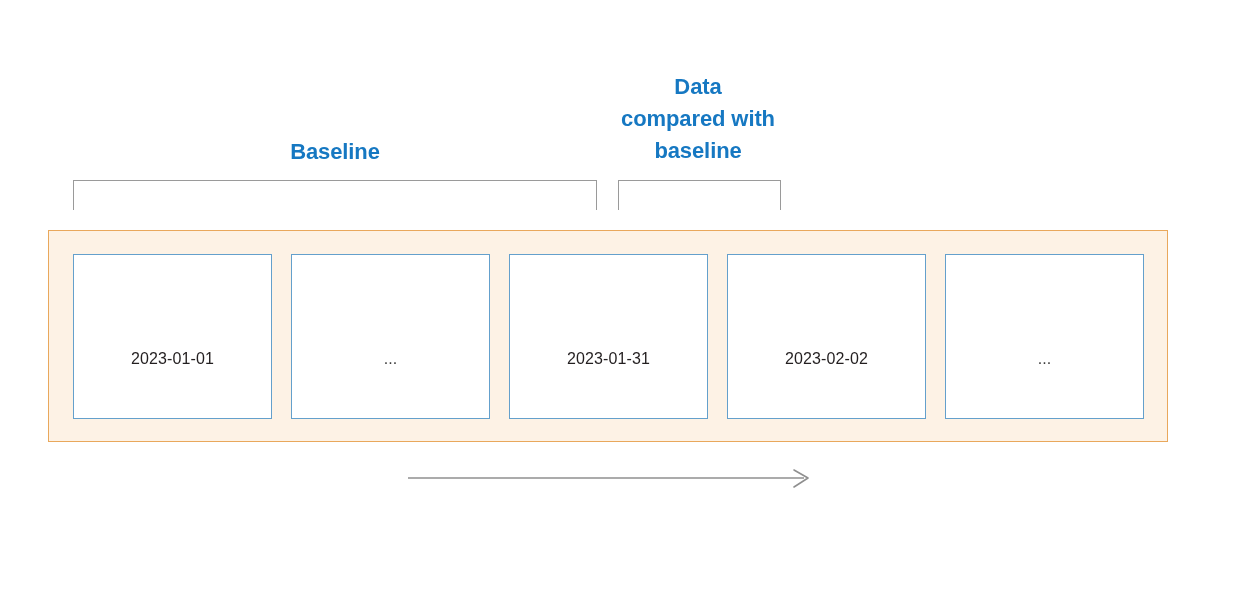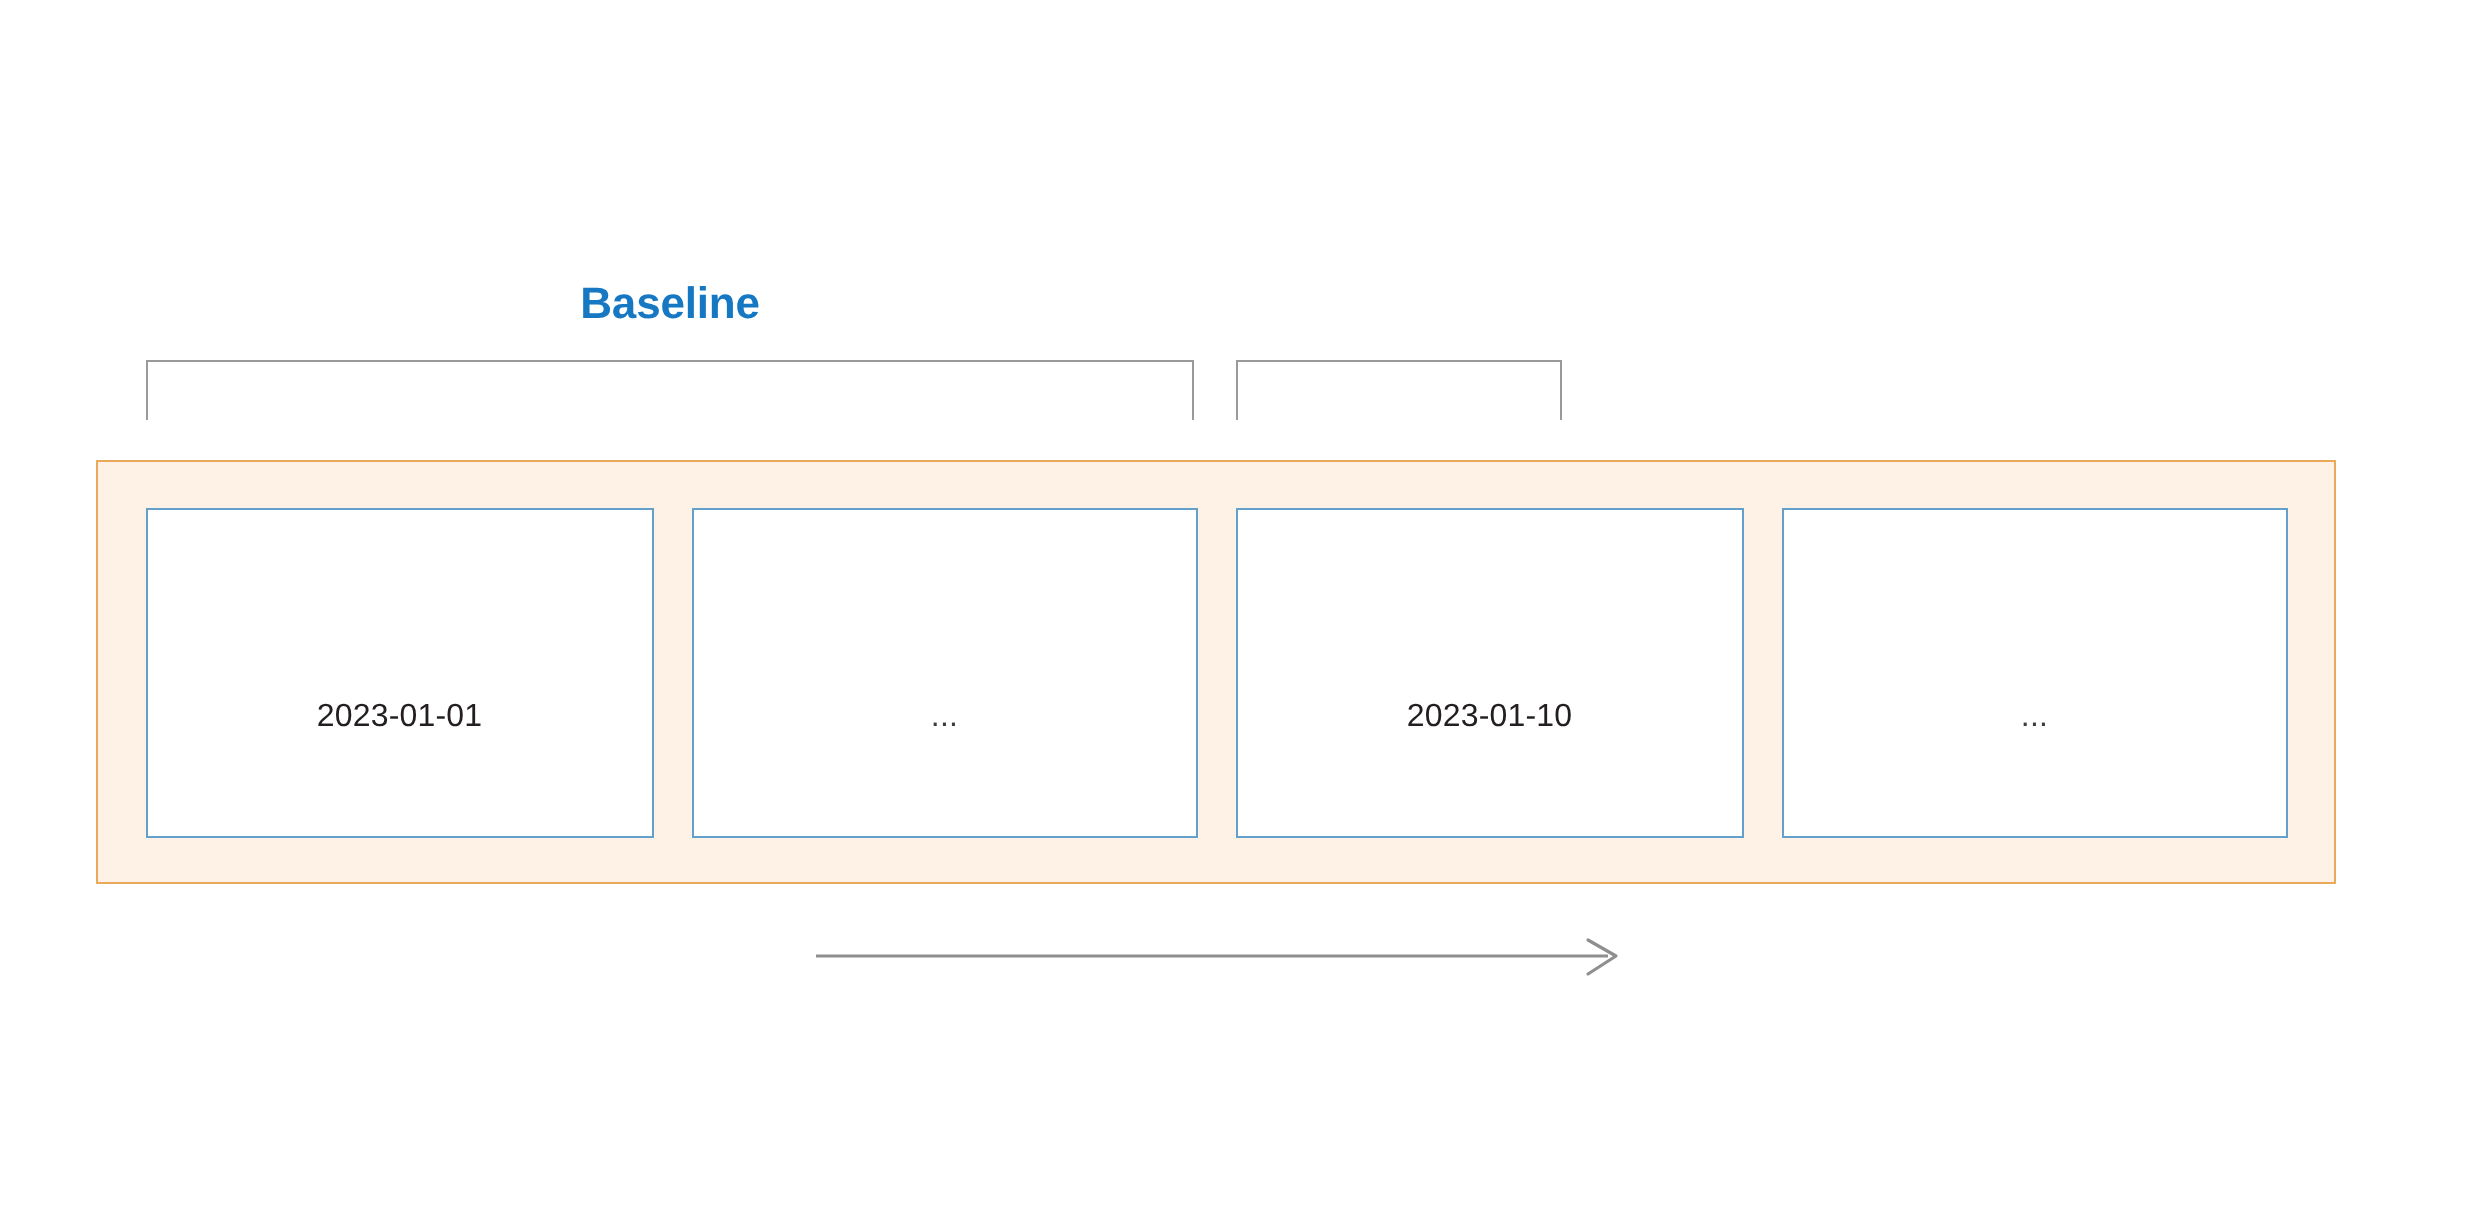--- a/index.html
+++ b/index.html
@@ -134,42 +134,48 @@
   }
   #akamai-logo svg { display: block; }
 </style>
 </head>
 <body>
 
 <div id="stage">
 
   <div class="group-label" id="baseline-label">Baseline</div>
 
+  <div class="group-label" id="compared-label">Data
+compared with
+baseline</div>
 
   <div class="bracket" id="bracket-baseline"></div>
 
   <div class="bracket" id="bracket-compared"></div>
 
   <div id="window-container"></div>
 
   <div id="day-cells">
 
     <div class="day-cell">
       <span class="day-cell-label">2023-01-01</span>
     </div>
 
     <div class="day-cell">
       <span class="day-cell-label ellipsis">...</span>
     </div>
 
     <div class="day-cell">
-      <span class="day-cell-label">2023-01-10</span>
+      <span class="day-cell-label">2023-01-31</span>
     </div>
 
 
+    <div class="day-cell">
+      <span class="day-cell-label">2023-02-02</span>
+    </div>
 
     <div class="day-cell">
       <span class="day-cell-label ellipsis">...</span>
     </div>
 
   </div>
 
   <div id="shift-arrow">
     <svg width="404" height="26" viewBox="0 0 404 26" xmlns="http://www.w3.org/2000/svg">
       <line x1="0" y1="10" x2="396" y2="10" stroke="#8f8f8f" stroke-width="1.6"></line>

